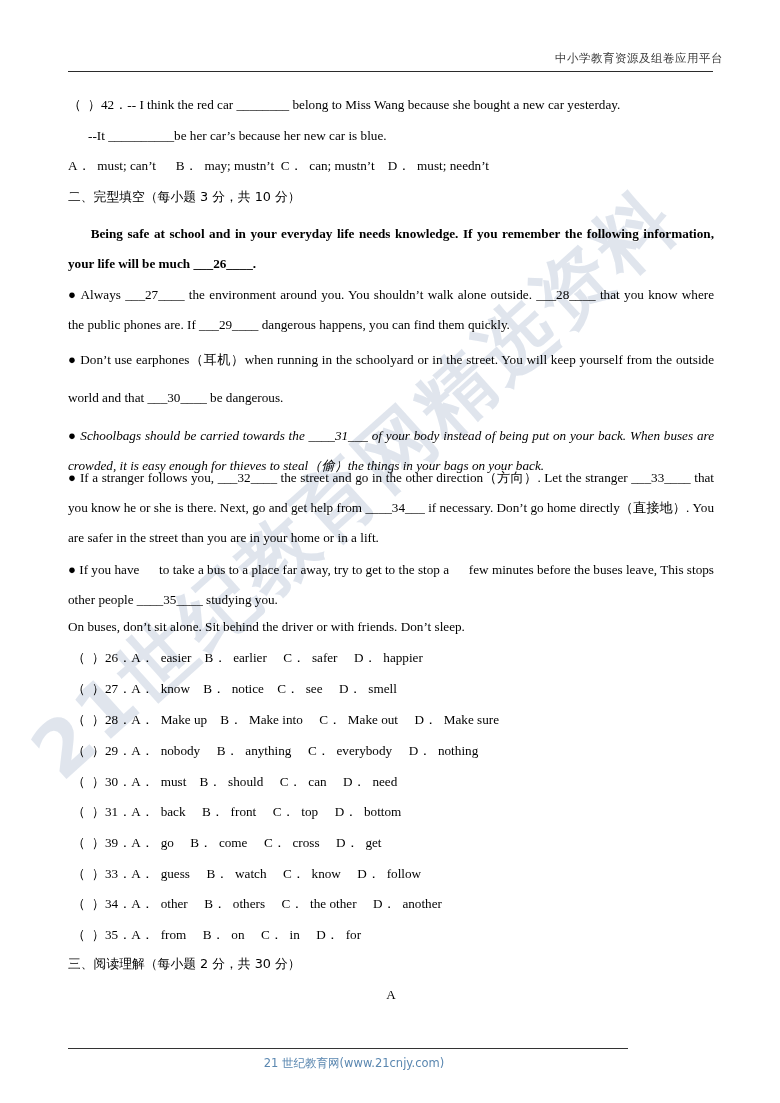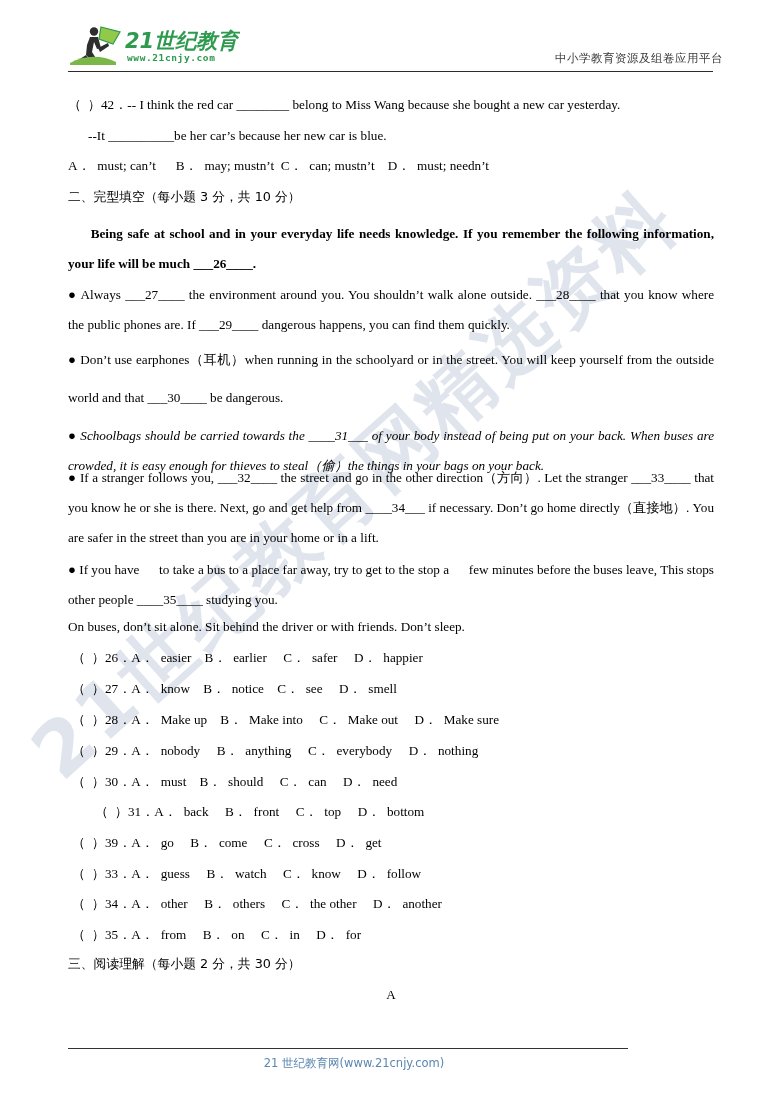--- a/index.html
+++ b/index.html
@@ -138,40 +138,20 @@
 <body>
 
 <div class="page">
 
   <div class="watermark">
     <div class="watermark-text">21世纪教育网精选资料</div>
   </div>
 
   <div class="header">
 
-    <div class="logo-wrap">
-      <svg class="logo-svg" width="172" height="44" viewBox="0 0 172 44" xmlns="http://www.w3.org/2000/svg">
-
-        <g fill="#2e2e2e">
-          <circle cx="26" cy="7.5" r="4.2"></circle>
-          <path d="M22 13 L30 13 L33 24 L29 25 L26 18 L24 28 L29 36 L26 39 L18 31 L19 21 Z"></path>
-          <path d="M18 31 L9 37 L11 40 L21 35 Z"></path>
-          <path d="M30 24 L40 19 L41 22 L32 28 Z"></path>
-        </g>
-
-        <path d="M33 3 L52 8 L45 20 L31 15 Z" fill="#8cc63f" opacity="0.95"></path>
-        <path d="M33 3 L52 8 L45 20 L31 15 Z" fill="none" stroke="#2e9a4e" stroke-width="1.2"></path>
-
-        <path d="M2 39 C16 31 34 31 48 38 L48 41 L2 41 Z" fill="#7ab648"></path>
-
-        <text x="57" y="24" font-family="DejaVu Sans, sans-serif" font-size="21" font-weight="bold" font-style="italic" fill="#2e9a4e">21世纪教育</text>
-
-        <text x="59" y="37" font-family="DejaVu Sans Mono, monospace" font-size="9.5" font-weight="bold" letter-spacing="0.6" fill="#2e9a4e">www.21cnjy.com</text>
-      </svg>
-    </div>
 
     <div class="header-tag">中小学教育资源及组卷应用平台</div>
     <div class="header-rule"></div>
   </div>
 
   <div class="content">
 
     <div class="blk" style="top:98px;">（  ）42．-- I think the red car ________ belong to Miss Wang because she bought a new car yesterday.</div>
     <div class="blk" style="top:129px; left:88px; width:626px;">--It __________be her car’s because her new car is blue.</div>
     <div class="blk" style="top:159px;">A．  must; can’t      B．  may; mustn’t  C．  can; mustn’t    D．  must; needn’t</div>
@@ -186,21 +166,21 @@
     <div class="blk just" style="top:463px; line-height:30px;">● If a stranger follows you, ___32____ the street and go in the other direction（方向）. Let the stranger ___33____ that you know he or she is there. Next, go and get help from ____34___ if necessary. Don’t go home directly（直接地）. You are safer in the street than you are in your home or in a lift.</div>
     <div class="blk just" style="top:555px; line-height:30px;">● If you have      to take a bus to a place far away, try to get to the stop a      few minutes before the buses leave, This stops other people ____35____ studying you.</div>
 
     <div class="blk" style="top:620px;">On buses, don’t sit alone. Sit behind the driver or with friends. Don’t sleep.</div>
 
     <div class="blk opt-line" style="top:651px; left:72px;">（  ）26．A．  easier    B．  earlier     C．  safer     D．  happier</div>
     <div class="blk opt-line" style="top:682px; left:72px;">（  ）27．A．  know    B．  notice    C．  see     D．  smell</div>
     <div class="blk opt-line" style="top:713px; left:72px;">（  ）28．A．  Make up    B．  Make into     C．  Make out     D．  Make sure</div>
     <div class="blk opt-line" style="top:744px; left:72px;">（  ）29．A．  nobody     B．  anything     C．  everybody     D．  nothing</div>
     <div class="blk opt-line" style="top:775px; left:72px;">（  ）30．A．  must    B．  should     C．  can     D．  need</div>
-    <div class="blk opt-line" style="top:805px; left:72px;margin-left:23px;">（  ）31．A．  back     B．  front     C．  top     D．  bottom</div>
+    <div class="blk opt-line" style="top:805px; left:72px;">（  ）31．A．  back     B．  front     C．  top     D．  bottom</div>
     <div class="blk opt-line" style="top:836px; left:72px;">（  ）39．A．  go     B．  come     C．  cross     D．  get</div>
     <div class="blk opt-line" style="top:867px; left:72px;">（  ）33．A．  guess     B．  watch     C．  know     D．  follow</div>
     <div class="blk opt-line" style="top:897px; left:72px;">（  ）34．A．  other     B．  others     C．  the other     D．  another</div>
     <div class="blk opt-line" style="top:928px; left:72px;">（  ）35．A．  from     B．  on     C．  in     D．  for</div>
 
     <div class="blk sec-head" style="top:958px;">三、阅读理解（每小题 2 分，共 30 分）</div>
 
     <div class="blk centerA" style="top:988px;">A</div>
   </div>
 

